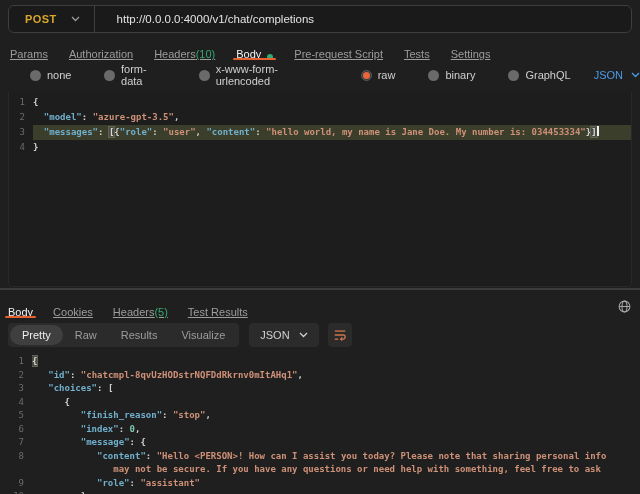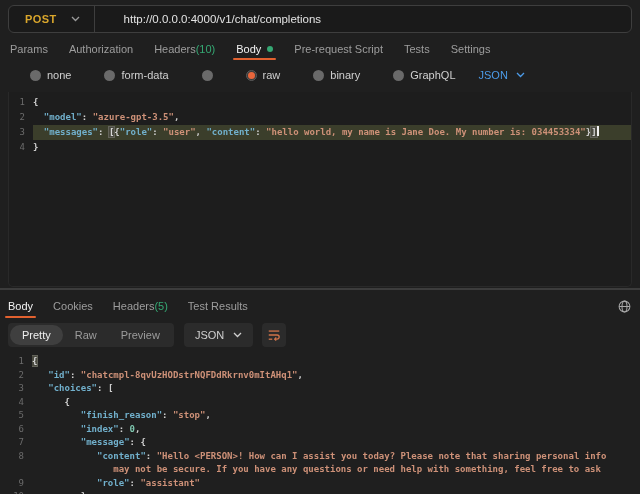--- a/index.html
+++ b/index.html
@@ -8,29 +8,29 @@
   .screen { position:relative; width:640px; height:494px; background:#1f1f1f; }
 
   
   .url-bar { position:absolute; top:5px; left:8px; right:8px; height:28px;
     border:1px solid #3e3e3e; border-radius:6px; background:#1a1a1a;
     display:flex; align-items:center; }
   .method { color:#d9a62c; font-weight:bold; font-size:11px; letter-spacing:.4px;
     padding:0 14px 0 16px; cursor:pointer; }
   .method-chev { margin-right:14px; display:flex; align-items:center; }
   .vdiv { width:1px; align-self:stretch; background:#3e3e3e; }
-  .url-text { margin-left:29px; color:#e3e3e3; font-size:11.5px; white-space:nowrap; }
+  .url-text { margin-left:22px; color:#e3e3e3; font-size:11.5px; white-space:nowrap; }
 
   
   .tabs { position:absolute; left:0; right:0; display:flex; align-items:center;
     font-size:11px; color:#9d9d9d; }
   .req-tabs { top:38px; height:22px; padding-left:10px; gap:21px; }
   .resp-tabs { top:294px; height:24px; padding-left:8px; gap:20px; }
-  .tab { position:relative; display:flex; align-items:center; height:100%;
-    cursor:pointer; white-space:nowrap; }
+  .tab { position:relative; display:flex; align-items:flex-end; height:100%;
+    cursor:pointer; white-space:nowrap;text-decoration:underline; }
   .tab.active { color:#f2f2f2; }
   .tab.active::after { content:""; position:absolute; left:-3px; right:-3px;
     bottom:0; height:2px; background:#e2612f; border-radius:1px; }
   .tab-count { color:#35a873; }
   .green-dot { width:6px; height:6px; border-radius:50%; background:#35a873;
     margin-left:6px; }
 
   
   .type-row { position:absolute; top:63px; left:0; right:0; height:24px;
     display:flex; align-items:center; padding-left:14px; gap:17px;
@@ -132,20 +132,21 @@
     <span class="radio-opt">
         <span class="radio"></span>
         <span>none</span>
       </span>
     <span class="radio-opt">
         <span class="radio"></span>
         <span>form-data</span>
       </span>
     <span class="radio-opt">
         <span class="radio"></span>
+        <span>x-www-form-urlencoded</span>
       </span>
     <span class="radio-opt">
         <span class="radio sel"></span>
         <span>raw</span>
       </span>
     <span class="radio-opt">
         <span class="radio"></span>
         <span>binary</span>
       </span>
     <span class="radio-opt">
@@ -189,21 +190,22 @@
           <ellipse cx="7" cy="7" rx="2.7" ry="5.8"></ellipse>
           <line x1="1.2" y1="7" x2="12.8" y2="7"></line>
       </svg>
     </span>
   </div>
 
   <div class="resp-toolbar">
     <div class="seg-group">
       <span class="seg active">Pretty</span>
       <span class="seg">Raw</span>
-      <span class="seg">Preview</span>
+      <span class="seg">Results</span>
+      <span class="seg">Visualize</span>
     </div>
     <span class="json-select">
       <span>JSON</span>
       <svg width="9" height="6" viewBox="0 0 9 6">
           <polyline points="1,1 4.5,4.5 8,1" fill="none" stroke="#cfcfcf" stroke-width="1.3"></polyline>
         </svg>
     </span>
     <span class="icon-btn">
       <svg width="14" height="14" viewBox="0 0 16 16" fill="none" stroke="#d0744a" stroke-width="1.5">
         <line x1="2" y1="3.5" x2="14" y2="3.5"></line>

